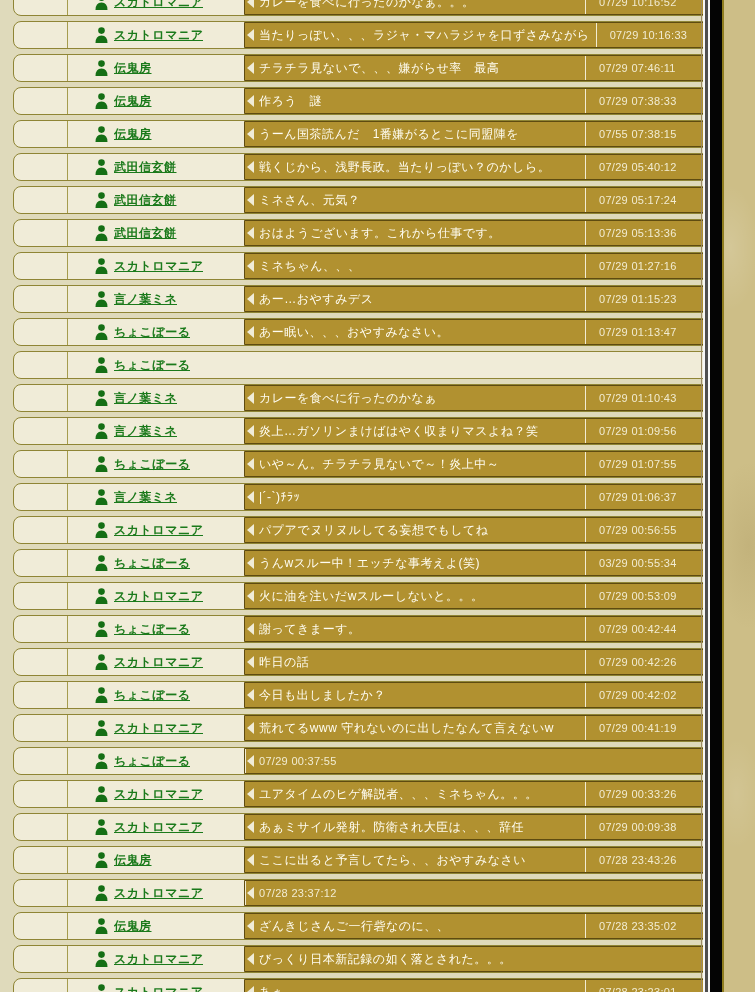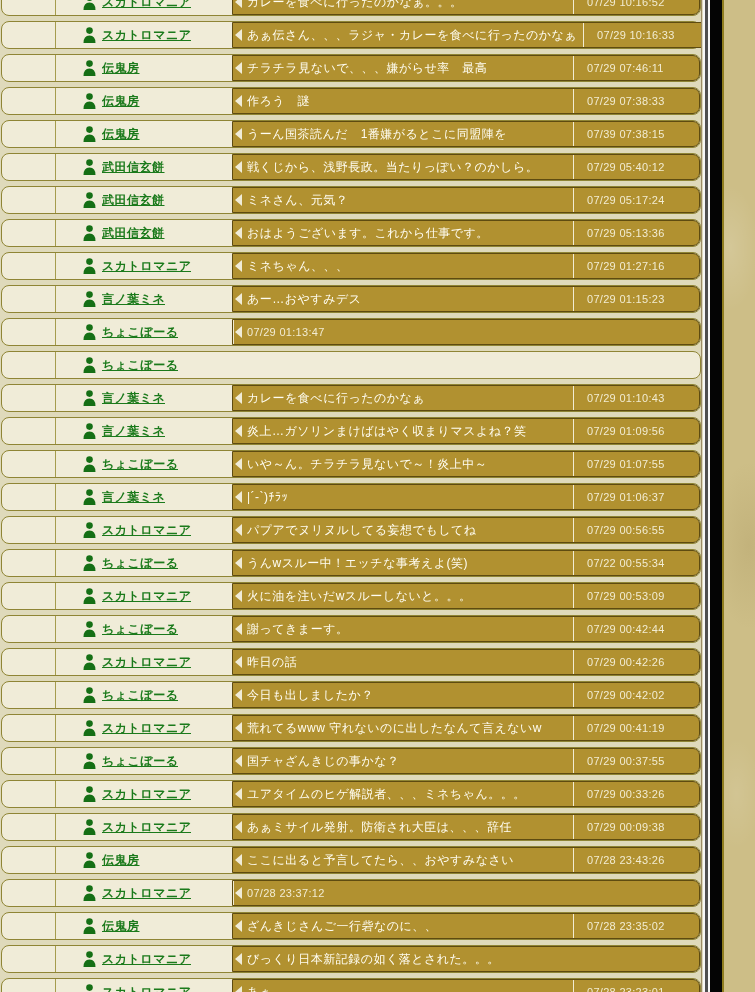--- a/index.html
+++ b/index.html
@@ -16,21 +16,21 @@
     --parchment:#cdbe87;
   }
   *{box-sizing:border-box;margin:0;padding:0;}
   html,body{width:755px;height:992px;overflow:hidden;}
   body{
     font-family:"Liberation Sans","DejaVu Sans",sans-serif;
     background:var(--page-bg);
     position:relative;
   }
   .chat-area{
-    position:absolute;left:0;top:0;width:702px;height:992px;
+    position:absolute;left:12px;top:0;width:702px;height:992px;
     overflow:hidden;
   }
   .row{
     position:absolute;left:1px;width:700px;height:28px;
     background:var(--row-bg);
     border:1px solid var(--row-border);
     border-radius:8px;
     display:flex;align-items:stretch;
   }
   .cell-spacer{
@@ -129,21 +129,21 @@
       <span class="usericon">
         <svg width="13" height="16" viewBox="0 0 13 16" xmlns="http://www.w3.org/2000/svg">
           <circle cx="6.5" cy="3.6" r="3.3" fill="#156f15"></circle>
           <path d="M0.5 16 Q0.5 8.4 6.5 8.4 Q12.5 8.4 12.5 16 Z" fill="#156f15"></path>
         </svg>
       </span>
       <a class="uname">スカトロマニア</a>
     </div>
     <div class="bubble">
       <span class="notch"></span>
-      <div class="msg">あぁ伝さん、、、ラジャ・カレーを食べに行ったのかなぁ</div>
+      <div class="msg">当たりっぽい、、、ラジャ・マハラジャを口ずさみながら</div>
       <div class="time">07/29 10:16:33</div>
     </div>
   </div>
     <div class="row" style="top: 54px;">
     <div class="cell-spacer"></div>
     <div class="cell-user">
       <span class="usericon">
         <svg width="13" height="16" viewBox="0 0 13 16" xmlns="http://www.w3.org/2000/svg">
           <circle cx="6.5" cy="3.6" r="3.3" fill="#156f15"></circle>
           <path d="M0.5 16 Q0.5 8.4 6.5 8.4 Q12.5 8.4 12.5 16 Z" fill="#156f15"></path>
@@ -181,21 +181,21 @@
         <svg width="13" height="16" viewBox="0 0 13 16" xmlns="http://www.w3.org/2000/svg">
           <circle cx="6.5" cy="3.6" r="3.3" fill="#156f15"></circle>
           <path d="M0.5 16 Q0.5 8.4 6.5 8.4 Q12.5 8.4 12.5 16 Z" fill="#156f15"></path>
         </svg>
       </span>
       <a class="uname">伝鬼房</a>
     </div>
     <div class="bubble">
       <span class="notch"></span>
       <div class="msg">うーん国茶読んだ　1番嫌がるとこに同盟陣を</div>
-      <div class="time">07/39 07:38:15</div>
+      <div class="time">07/55 07:38:15</div>
     </div>
   </div>
     <div class="row" style="top: 153px;">
     <div class="cell-spacer"></div>
     <div class="cell-user">
       <span class="usericon">
         <svg width="13" height="16" viewBox="0 0 13 16" xmlns="http://www.w3.org/2000/svg">
           <circle cx="6.5" cy="3.6" r="3.3" fill="#156f15"></circle>
           <path d="M0.5 16 Q0.5 8.4 6.5 8.4 Q12.5 8.4 12.5 16 Z" fill="#156f15"></path>
         </svg>
@@ -282,20 +282,21 @@
       <span class="usericon">
         <svg width="13" height="16" viewBox="0 0 13 16" xmlns="http://www.w3.org/2000/svg">
           <circle cx="6.5" cy="3.6" r="3.3" fill="#156f15"></circle>
           <path d="M0.5 16 Q0.5 8.4 6.5 8.4 Q12.5 8.4 12.5 16 Z" fill="#156f15"></path>
         </svg>
       </span>
       <a class="uname">ちょこぼーる</a>
     </div>
     <div class="bubble">
       <span class="notch"></span>
+      <div class="msg">あー眠い、、、おやすみなさい。</div>
       <div class="time">07/29 01:13:47</div>
     </div>
   </div>
     <div class="row" style="top: 351px;">
     <div class="cell-spacer"></div>
     <div class="cell-user">
       <span class="usericon">
         <svg width="13" height="16" viewBox="0 0 13 16" xmlns="http://www.w3.org/2000/svg">
           <circle cx="6.5" cy="3.6" r="3.3" fill="#156f15"></circle>
           <path d="M0.5 16 Q0.5 8.4 6.5 8.4 Q12.5 8.4 12.5 16 Z" fill="#156f15"></path>
@@ -396,21 +397,21 @@
         <svg width="13" height="16" viewBox="0 0 13 16" xmlns="http://www.w3.org/2000/svg">
           <circle cx="6.5" cy="3.6" r="3.3" fill="#156f15"></circle>
           <path d="M0.5 16 Q0.5 8.4 6.5 8.4 Q12.5 8.4 12.5 16 Z" fill="#156f15"></path>
         </svg>
       </span>
       <a class="uname">ちょこぼーる</a>
     </div>
     <div class="bubble">
       <span class="notch"></span>
       <div class="msg">うんwスルー中！エッチな事考えよ(笑)</div>
-      <div class="time">07/22 00:55:34</div>
+      <div class="time">03/29 00:55:34</div>
     </div>
   </div>
     <div class="row" style="top: 582px;">
     <div class="cell-spacer"></div>
     <div class="cell-user">
       <span class="usericon">
         <svg width="13" height="16" viewBox="0 0 13 16" xmlns="http://www.w3.org/2000/svg">
           <circle cx="6.5" cy="3.6" r="3.3" fill="#156f15"></circle>
           <path d="M0.5 16 Q0.5 8.4 6.5 8.4 Q12.5 8.4 12.5 16 Z" fill="#156f15"></path>
         </svg>
@@ -497,21 +498,20 @@
       <span class="usericon">
         <svg width="13" height="16" viewBox="0 0 13 16" xmlns="http://www.w3.org/2000/svg">
           <circle cx="6.5" cy="3.6" r="3.3" fill="#156f15"></circle>
           <path d="M0.5 16 Q0.5 8.4 6.5 8.4 Q12.5 8.4 12.5 16 Z" fill="#156f15"></path>
         </svg>
       </span>
       <a class="uname">ちょこぼーる</a>
     </div>
     <div class="bubble">
       <span class="notch"></span>
-      <div class="msg">国チャざんきじの事かな？</div>
       <div class="time">07/29 00:37:55</div>
     </div>
   </div>
     <div class="row" style="top: 780px;">
     <div class="cell-spacer"></div>
     <div class="cell-user">
       <span class="usericon">
         <svg width="13" height="16" viewBox="0 0 13 16" xmlns="http://www.w3.org/2000/svg">
           <circle cx="6.5" cy="3.6" r="3.3" fill="#156f15"></circle>
           <path d="M0.5 16 Q0.5 8.4 6.5 8.4 Q12.5 8.4 12.5 16 Z" fill="#156f15"></path>

